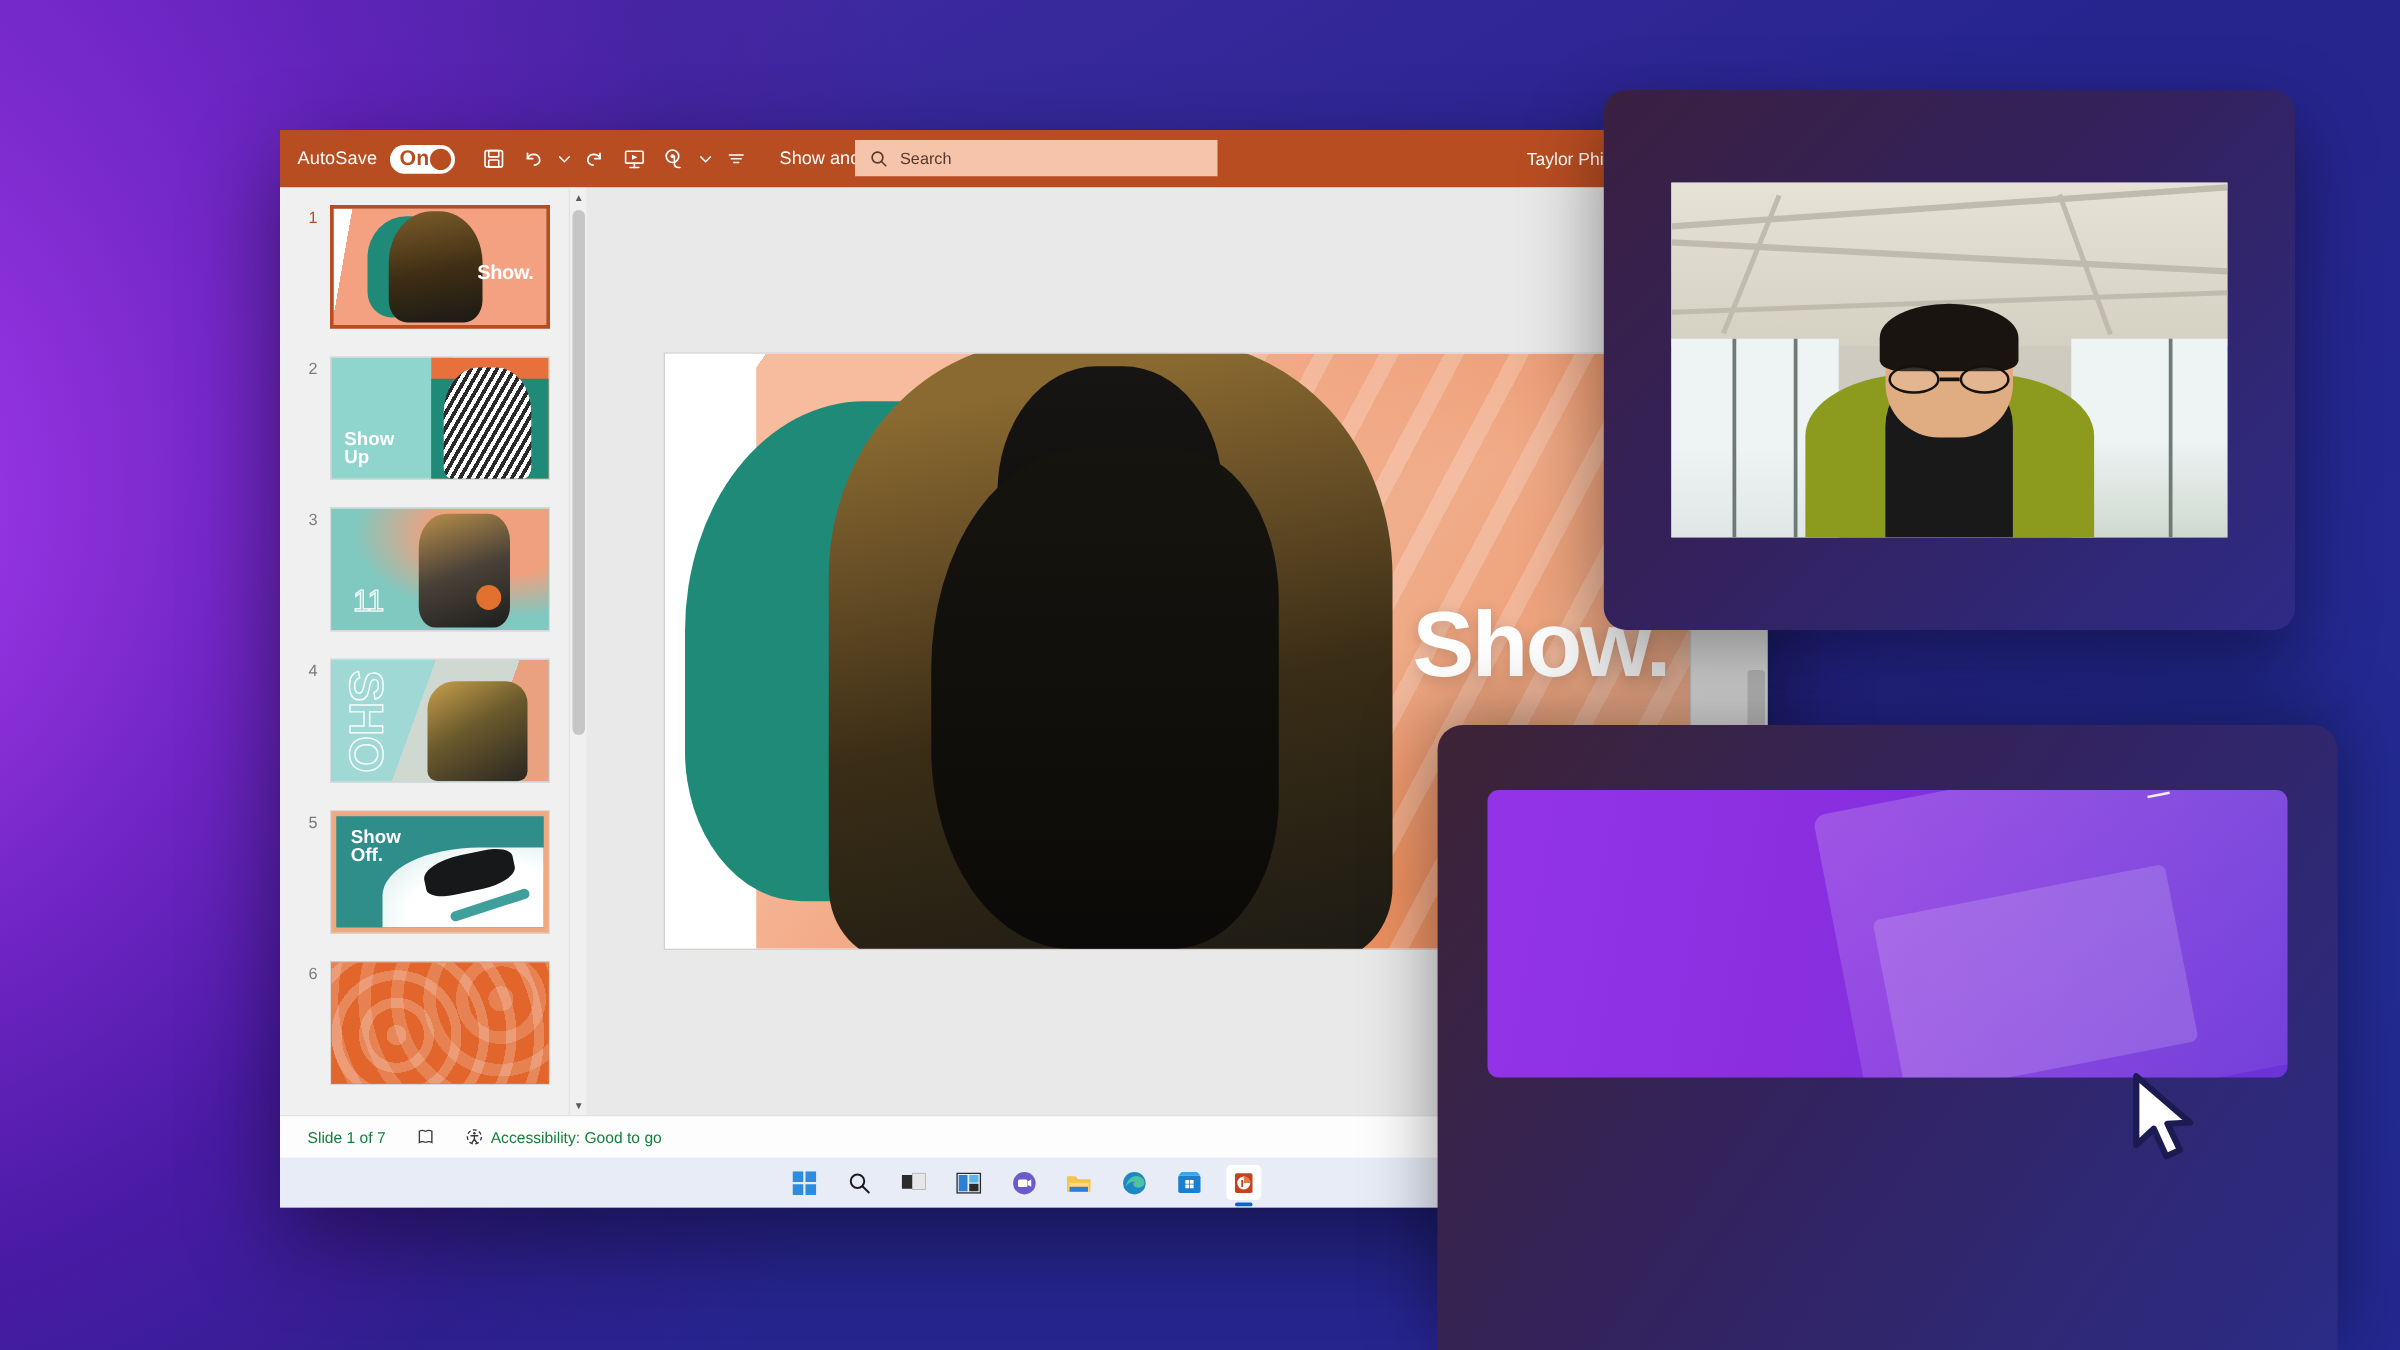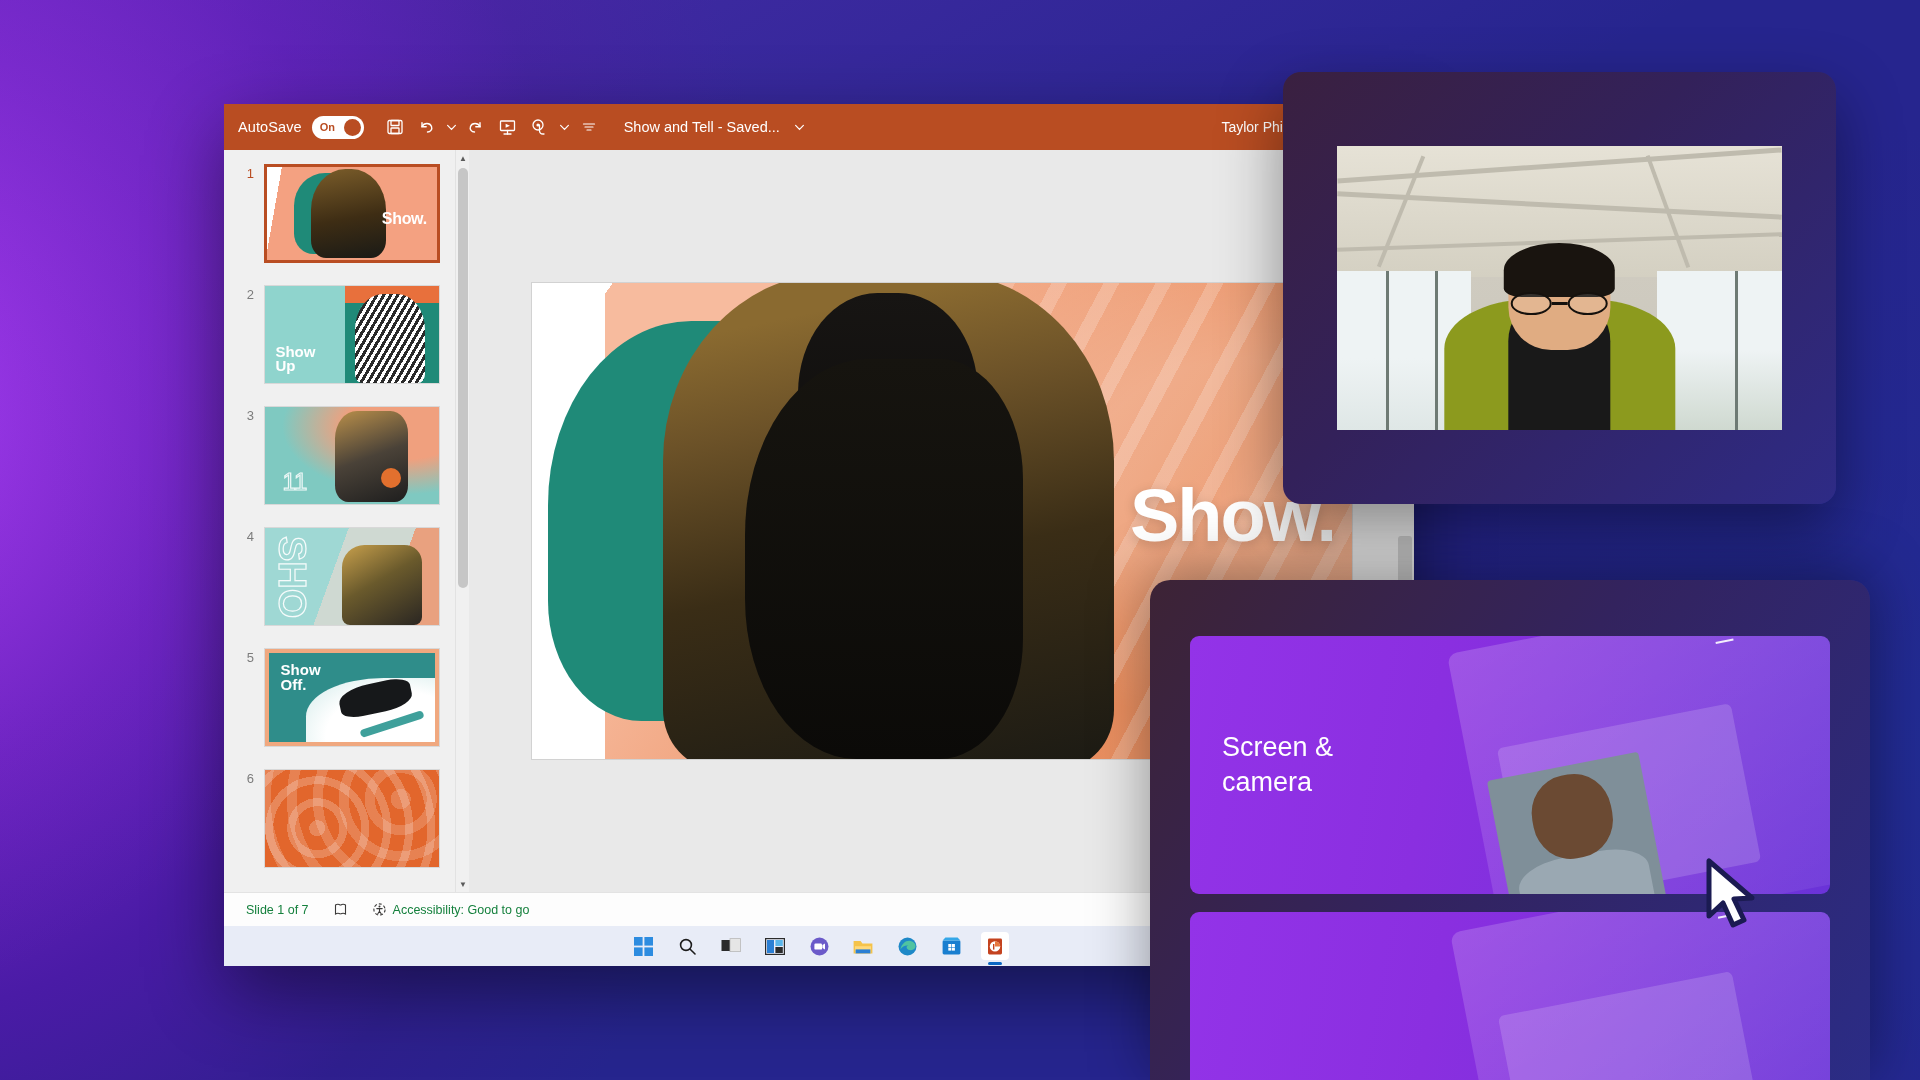--- a/index.html
+++ b/index.html
@@ -53,21 +53,21 @@
   }
   .autosave-label { font-size: 14.5px; color:#fff; margin-right: 8px; letter-spacing:.1px;}
   .toggle {
     width: 52px; height: 23px; border-radius: 13px;
     background: #ffffff; position: relative;
     display:flex; align-items:center;
     padding-left: 8px;
     margin-right: 14px;
     cursor: pointer;
   }
-  .toggle .txt { font-size: 11px; color: #b94d22; font-weight: 700; }
+  .toggle .txt { font-size: 17px; color: #b94d22; font-weight: 700; }
   .toggle .knob {
     position:absolute; right: 3px; top: 3px;
     width: 17px; height: 17px; border-radius: 50%;
     background: #b94d22;
   }
   .tb-icon {
     width: 30px; height: 30px;
     display:flex; align-items:center; justify-content:center;
     color:#fff; cursor: pointer; flex: 0 0 auto;
   }
@@ -429,20 +429,27 @@
         </svg>
       </div>
 
       <span class="doc-title">Show and Tell - Saved...</span>
       <div class="tb-icon tb-caret" style="margin-left:10px">
         <svg width="9" height="7" viewBox="0 0 9 7">
             <path d="M0.6 1.4 L4.5 5.4 L8.4 1.4" stroke="#fff" stroke-width="1.2" fill="none" stroke-linecap="round"></path>
           </svg>
       </div>
 
+      <div class="search-box">
+        <svg width="14" height="14" viewBox="0 0 14 14" fill="none" stroke="#5a3728" stroke-width="1.3">
+          <circle cx="6" cy="6" r="4.3"></circle>
+            <path d="M9.2 9.2 L12.6 12.6" stroke-linecap="round"></path>
+        </svg>
+        <span class="ph">Search</span>
+      </div>
 
       <div class="acct">
         <span class="nm">Taylor Phillips</span>
         <span class="avatar"></span>
       </div>
       <div class="gem">
         <svg width="20" height="18" viewBox="0 0 20 18" fill="none" stroke="#fff" stroke-width="1.2" stroke-linejoin="round">
           <path d="M4.4 2.5 L15.6 2.5 L18.6 6.6 L10 16 L1.4 6.6 Z"></path>
           <path d="M1.4 6.6 L18.6 6.6"></path>
             <path d="M7.4 2.5 L5.4 6.6 L10 16"></path>
@@ -674,33 +681,20 @@
           <div class="lens l"></div>
           <div class="lens r"></div>
           <div class="br"></div>
         </div>
       </div>
     </div>
   </div>
 
   <div id="record-panel">
 
-    <div class="rec-card">
-      <div class="label" style="white-space:pre">Screen &amp;
-camera</div>
-      <div class="rec-art">
-        <div class="mini-min"></div>
-
-        <div class="inner"></div>
-        <div class="face">
-          <div class="tr"></div>
-          <div class="hd"></div>
-        </div>
-      </div>
-    </div>
 
     <div class="rec-card second">
       <div class="label" style="white-space:pre"></div>
       <div class="rec-art">
         <div class="mini-min"></div>
 
         <div class="inner"></div>
       </div>
     </div>
   </div>

